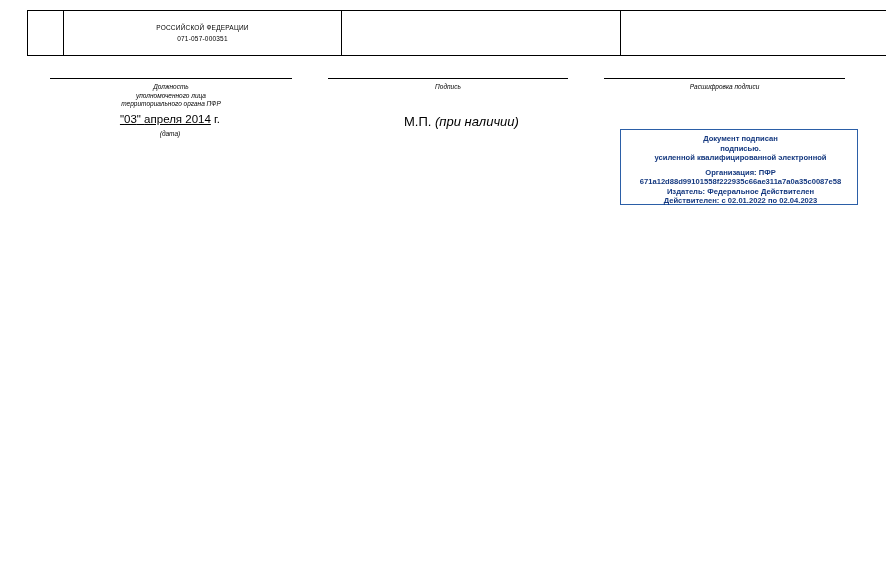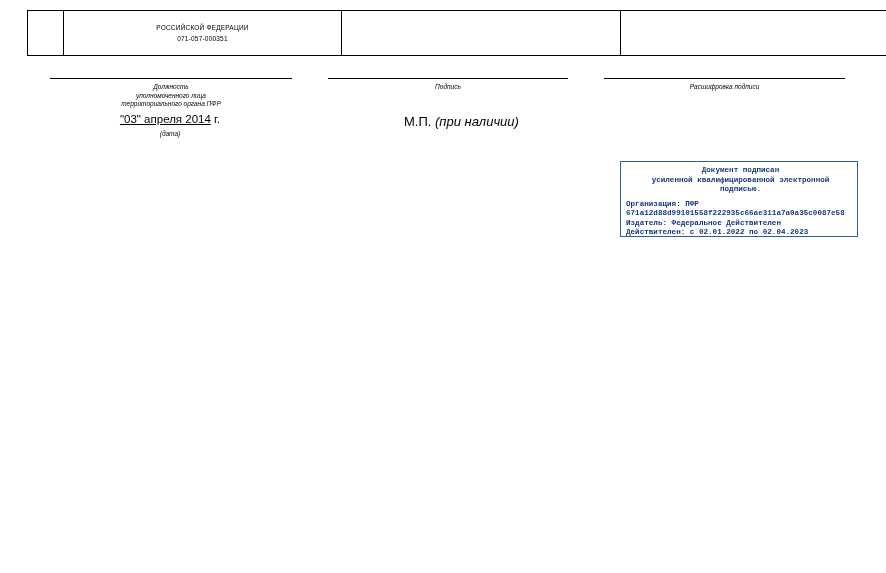--- a/index.html
+++ b/index.html
@@ -101,40 +101,39 @@
     white-space: nowrap;
   }
   .stamp-note .ital {
     font-style: italic;
   }
 
   
   .esign-box {
     position: absolute;
     left: 620px;
-    top: 161px;
+    top: 129px;
     width: 238px;
     height: 76px;
     border: 1px solid #2b5ea7;
     box-sizing: border-box;
     color: #14387f;
     font-size: 7.6px;
     font-weight: bold;
     line-height: 9.4px;
     padding: 4px 2px 0 5px;
     box-sizing: border-box;
-    font-family: Liberation Mono, monospace;
   }
   .esign-title {
     text-align: center;
     line-height: 9.6px;
     margin-bottom: 5px;
   }
   .esign-row {
-    text-align: left;
+    text-align: center;
     word-break: break-all;
   }
 </style>
 </head>
 <body>
 
 <table class="doc-table">
   <tbody>
       <tr>
     <td class="col-a"></td>
@@ -175,20 +174,20 @@
 </div>
 
 <div class="stamp-note">
   <span>М.П.</span>
   <span class="ital">(при наличии)</span>
 </div>
 
 <div class="esign-box">
   <div class="esign-title">
     <div>Документ подписан</div>
+    <div>подписью.</div>
     <div>усиленной квалифицированной электронной</div>
-    <div>подписью.</div>
   </div>
   <div class="esign-row">Организация: ПФР</div>
   <div class="esign-row">671a12d88d99101558f222935c66ae311a7a0a35c0087e58</div>
   <div class="esign-row">Издатель: Федеральное Действителен</div>
   <div class="esign-row">Действителен: с 02.01.2022 по 02.04.2023</div>
 </div>
 
 </body></html>

